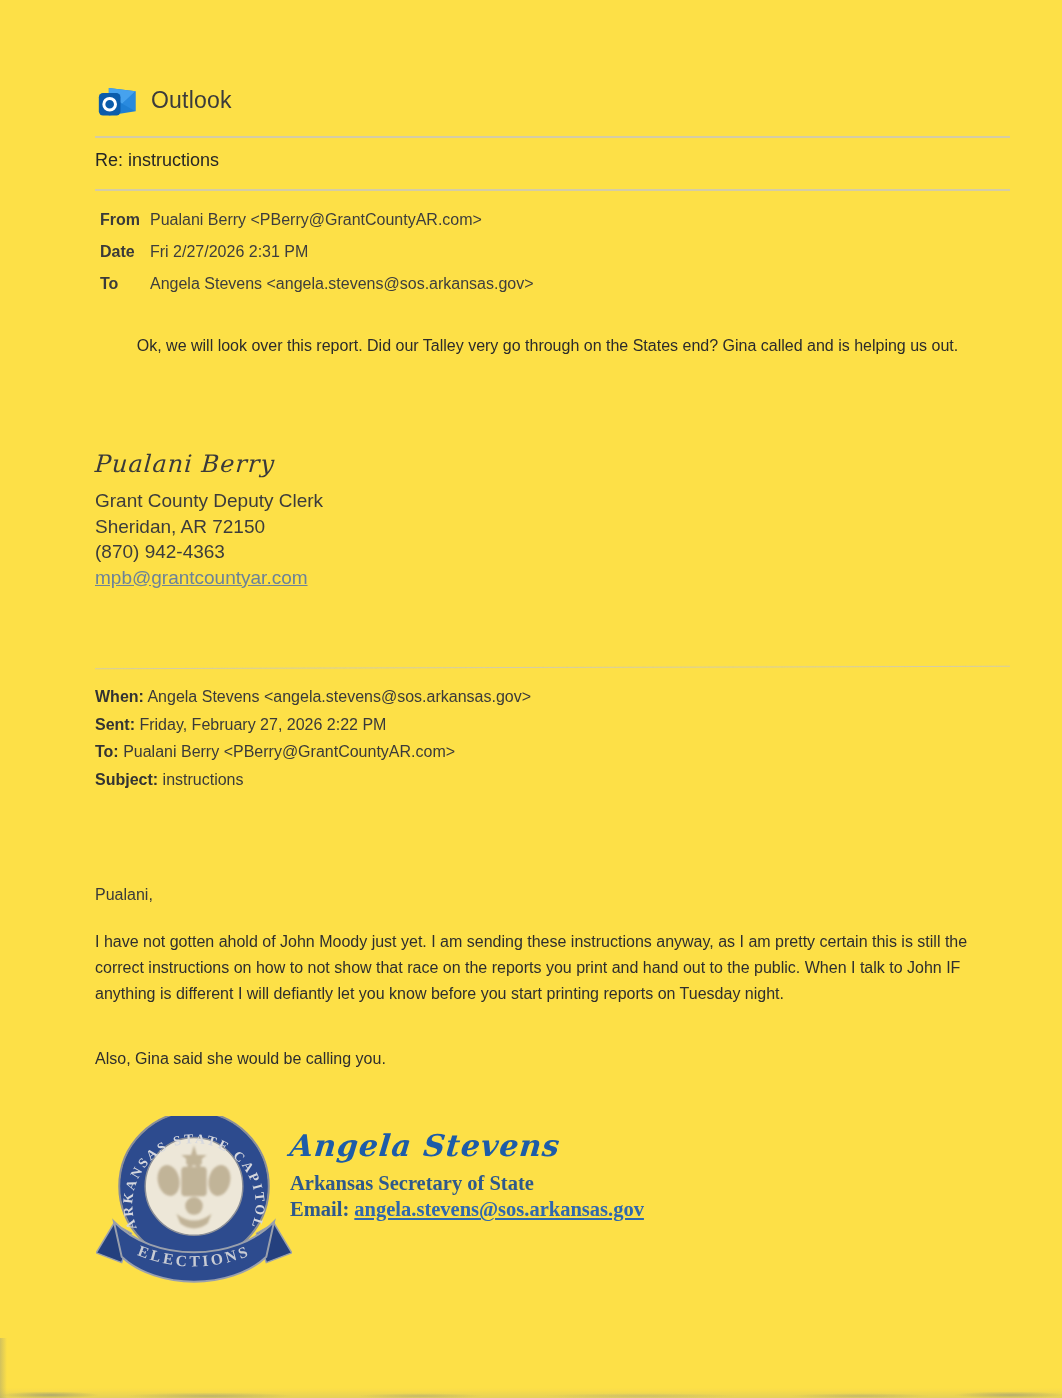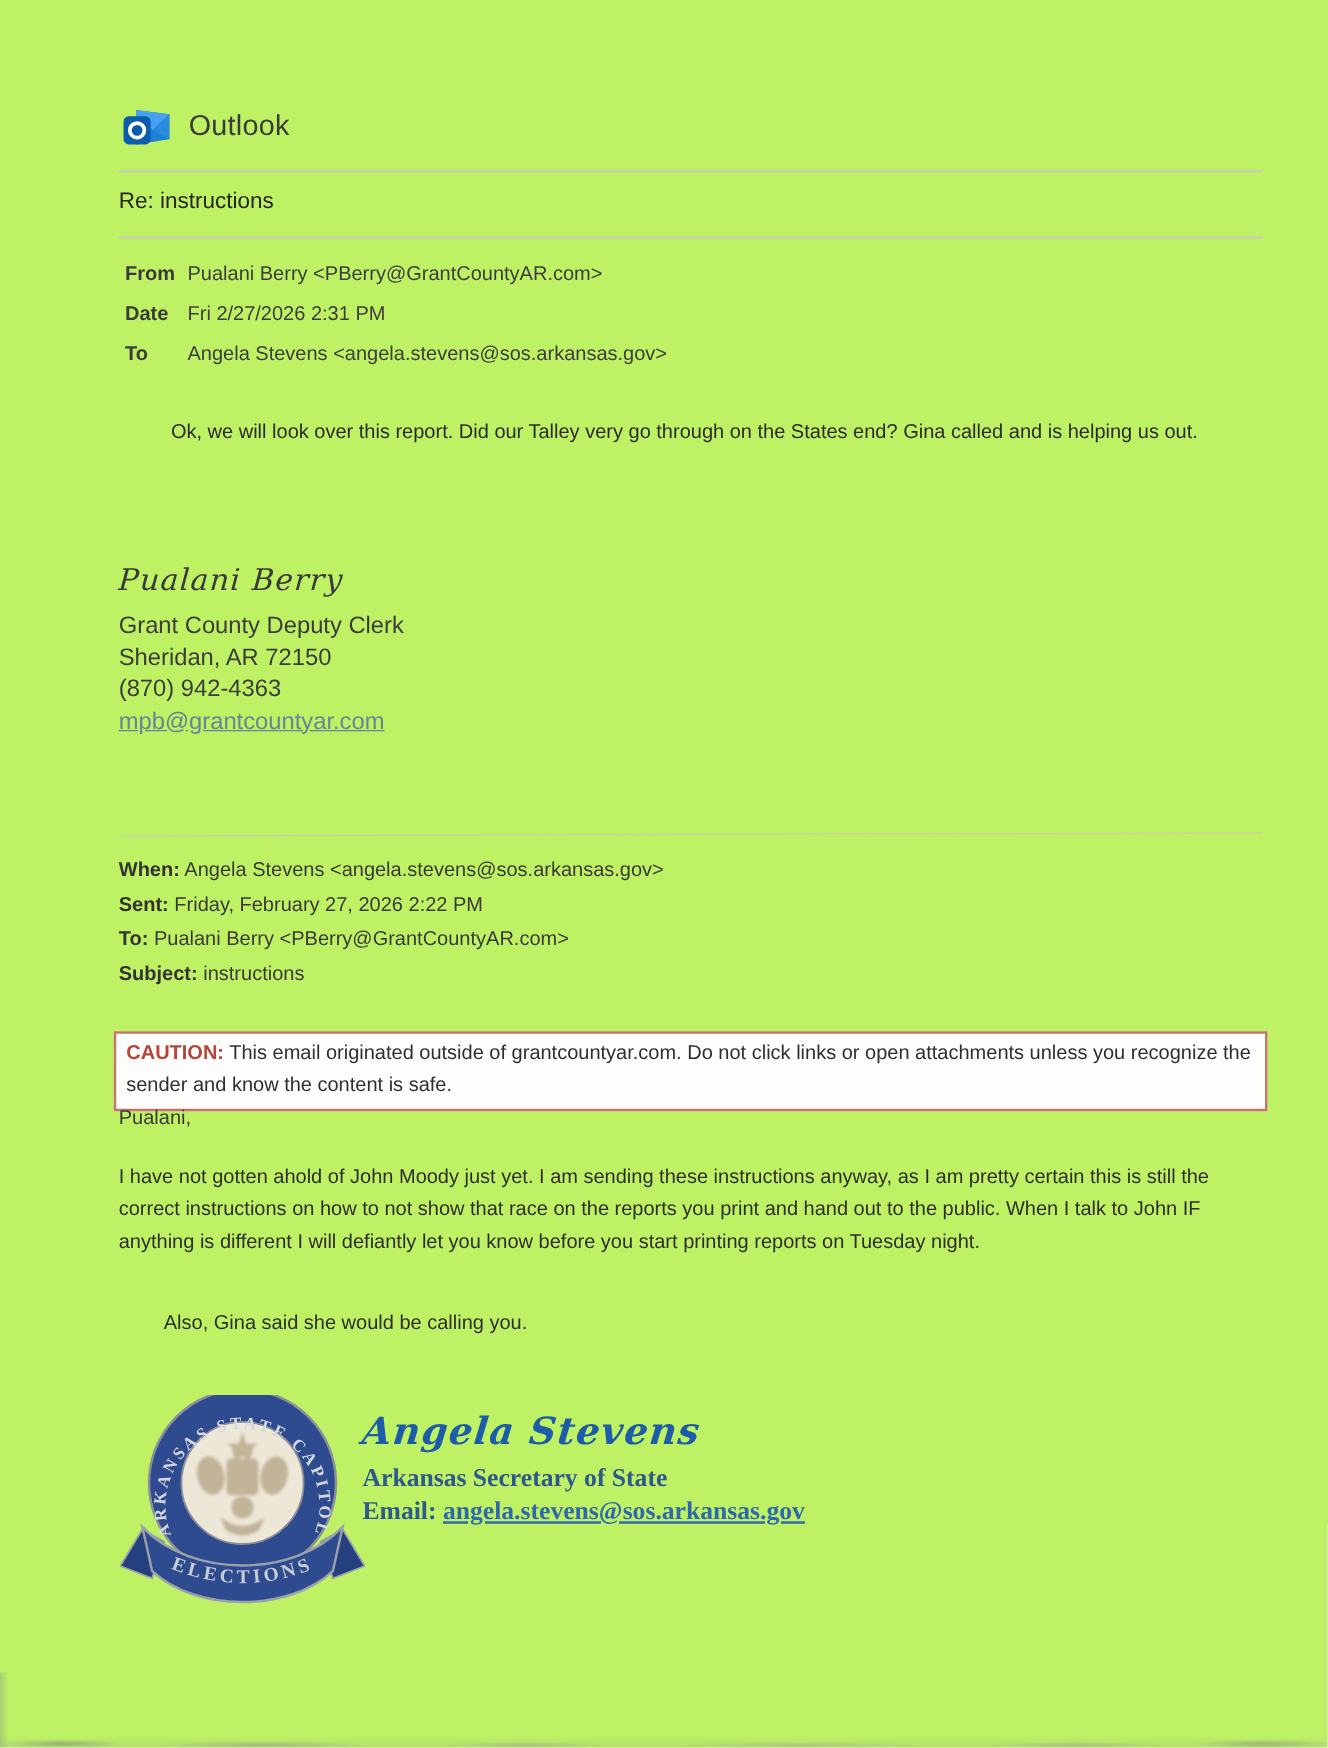--- a/index.html
+++ b/index.html
@@ -1,19 +1,19 @@
 <!DOCTYPE html>
 <html><head>
 <meta charset="utf-8">
 <style>
   html,body{margin:0;padding:0;background:#e9e9e9;}
   .page{
     position:relative;
     width:1062px;height:1398px;
-    background:#bef264;
+    background:#fde047;
     overflow:hidden;
     font-family:"Liberation Sans", sans-serif;
     color:#2e2e2e;
     margin:0 auto;
   }
   .abs{position:absolute;}
 
   
   .outlook-header{top:82px;left:98px;display:flex;align-items:center;gap:13px;}
   .outlook-logo{width:40px;height:37px;display:block;}
@@ -54,21 +54,21 @@
     top:825px;left:91px;width:903px;
     border:2px solid #c4766b;
     padding:3px 8px 5px 8px;
     font-size:16px;line-height:26px;color:#2f2f2f;
     background:#fdfdfc;
   }
   .caution-label{font-weight:700;color:#b5443a;}
 
   .greeting{top:886px;left:95px;font-size:16px;color:#3a3a3a;}
   .para1{top:929px;left:95px;width:912px;font-size:16px;line-height:26px;color:#2e2e2e;}
-  .para2{top:1050px;left:95px;width:912px;font-size:16px;color:#2e2e2e;margin-left:36px;}
+  .para2{top:1050px;left:95px;width:912px;font-size:16px;color:#2e2e2e;}
 
   
   .seal{top:1116px;left:96px;width:196px;height:172px;}
   .sig2-text{top:1124px;left:290px;width:480px;}
   .script-name2{
     font-family:"DejaVu Serif", serif;
     font-style:italic;font-weight:700;
     font-size:30px;color:#1d5ca8;line-height:44px;
     letter-spacing:1px;transform:skewX(-6deg);transform-origin:left;
   }
@@ -157,23 +157,20 @@
     <div>
       <span class="hlabel">To:</span>
       <span>Pualani Berry &lt;PBerry@GrantCountyAR.com&gt;</span>
     </div>
     <div>
       <span class="hlabel">Subject:</span>
       <span>instructions</span>
     </div>
   </div>
 
-  <div class="abs caution-box">
-    <span class="caution-label">CAUTION:</span><span> This email originated outside of grantcountyar.com. Do not click links or open attachments unless you recognize the sender and know the content is safe.</span>
-  </div>
 
   <div class="abs greeting">Pualani,</div>
   <div class="abs para1">I have not gotten ahold of John Moody just yet. I am sending these instructions anyway, as I am pretty certain this is still the correct instructions on how to not show that race on the reports you print and hand out to the public. When I talk to John IF anything is different I will defiantly let you know before you start printing reports on Tuesday night.</div>
   <div class="abs para2">Also, Gina said she would be calling you.</div>
 
   <svg class="abs seal" viewBox="0 0 200 176" aria-hidden="true">
     <defs>
       <path id="ringArc" d="M 40,110 A 63,63 0 1 1 160,110" fill="none"></path>
       <path id="bannerArc" d="M 28,136 Q 100,172 172,136" fill="none"></path>
       <filter id="soft">

